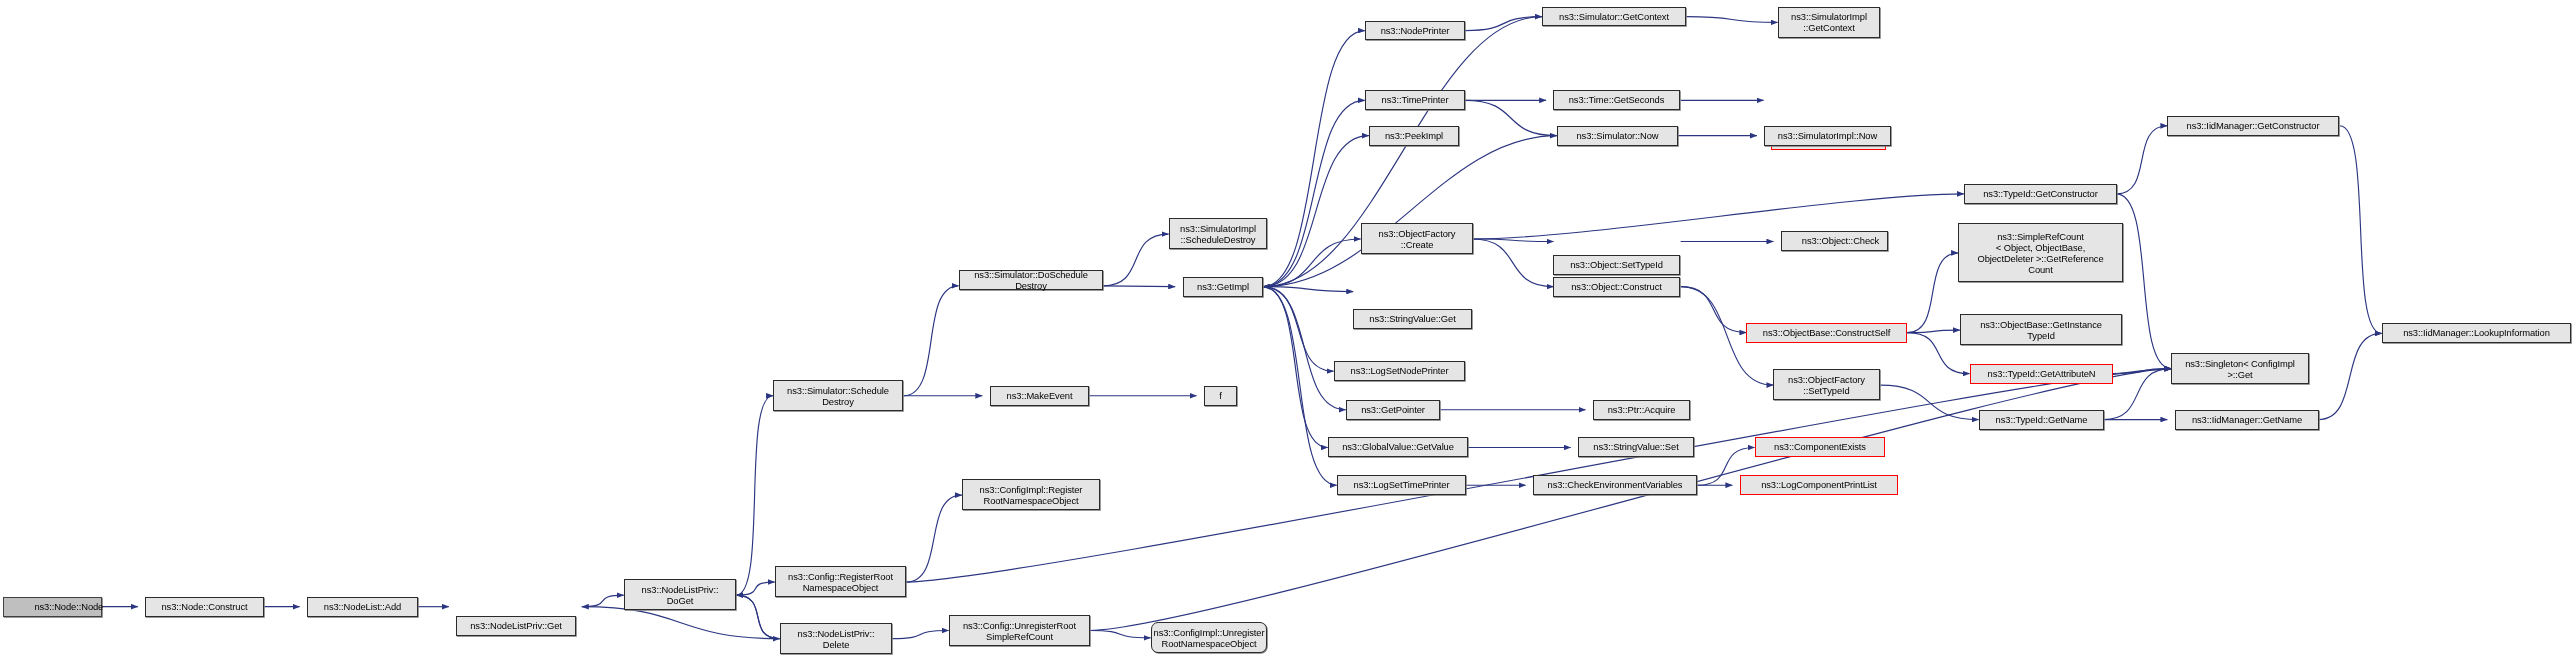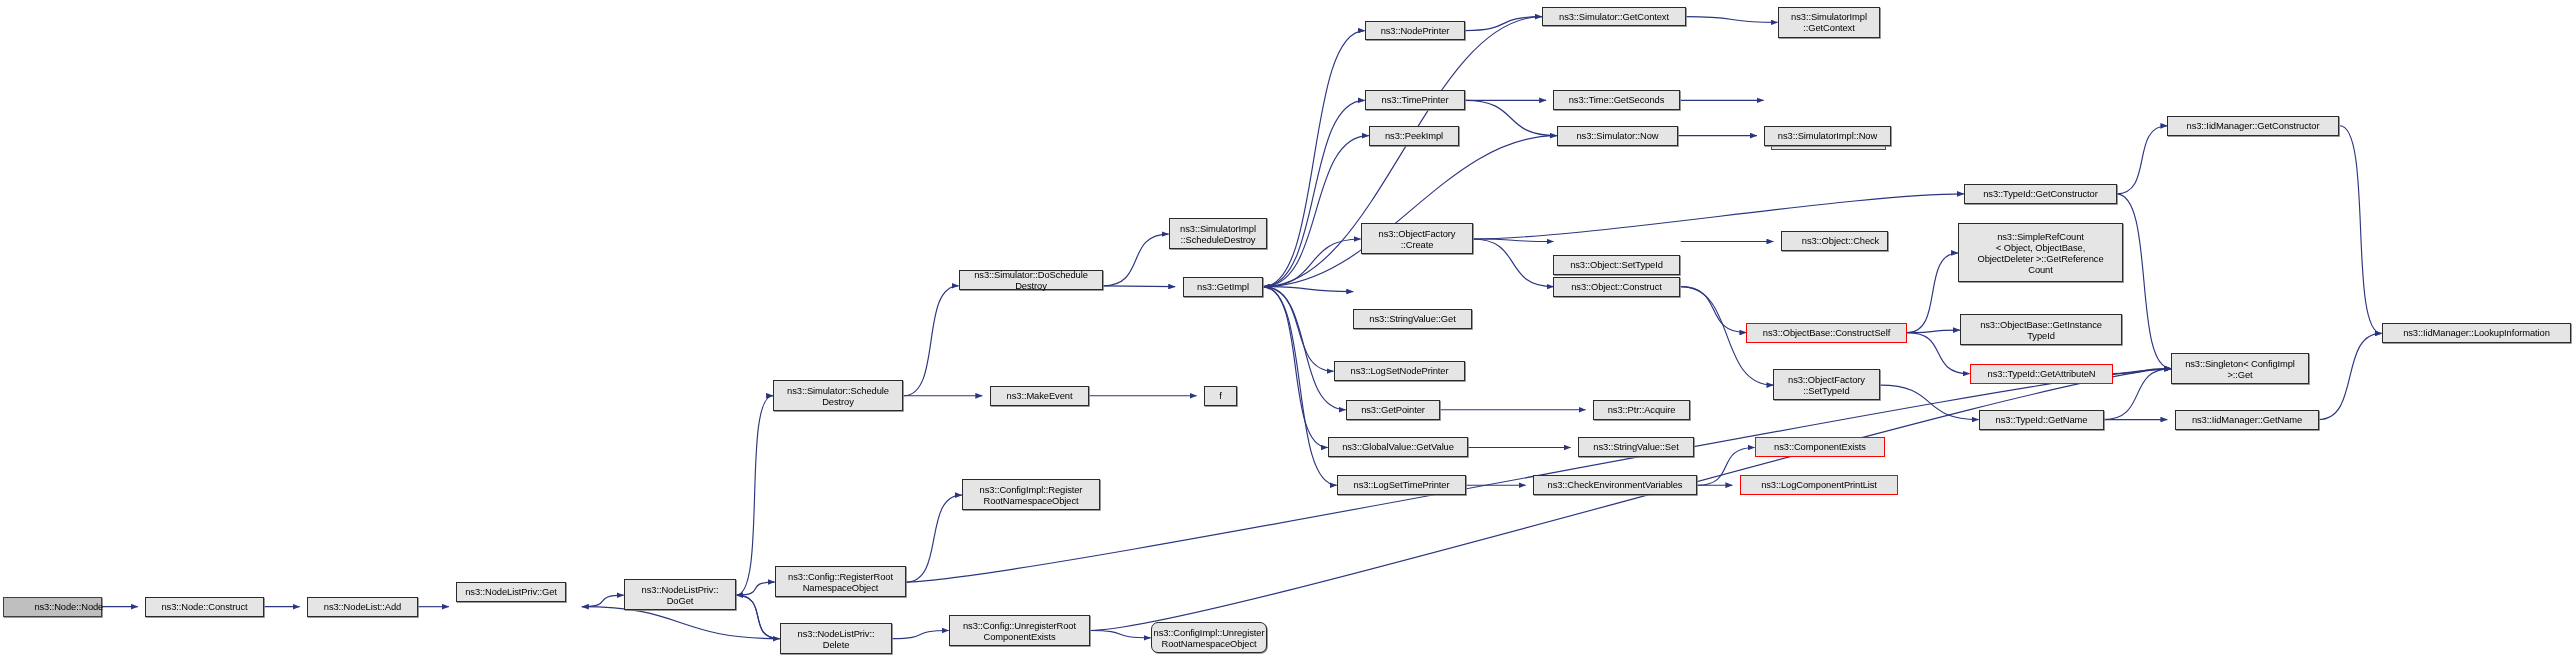--- a/index.html
+++ b/index.html
@@ -118,29 +118,29 @@
         <path d="M2563,511 C2618.35,511 2590.65,449 2646,449" fill="none" stroke="#2b3580" stroke-width="1.4" marker-end="url(#arrow)"></path>
         <path d="M2563,511 L2641,511" fill="none" stroke="#2b3580" stroke-width="1.4" marker-end="url(#arrow)"></path>
         <path d="M2851,153 C2891.95,153 2861.05,406 2902,406" fill="none" stroke="#2b3580" stroke-width="1.4" marker-end="url(#arrow)"></path>
         <path d="M2825,511 C2877.65,511 2849.35,406 2902,406" fill="none" stroke="#2b3580" stroke-width="1.4" marker-end="url(#arrow)"></path>
       </g>
   </svg>
   <div id="nodes">
       <div class="node current" style="left: 3.3px; top: 597px; width: 99px; height: 19.7px;">ns3::Node::Node</div>
       <div class="node" style="left: 145px; top: 597px; width: 119px; height: 19.7px;">ns3::Node::Construct</div>
       <div class="node" style="left: 307px; top: 597px; width: 111px; height: 19.7px;">ns3::NodeList::Add</div>
-      <div class="node" style="left: 456px; top: 582px; width: 110px; height: 19.7px;">ns3::NodeListPriv::Get</div>
+      <div class="node" style="left: 456px; top: 616px; width: 120px; height: 19.7px;">ns3::NodeListPriv::Get</div>
       <div class="node" style="left: 624px; top: 579px; width: 112px; height: 31px;">ns3::NodeListPriv::
 DoGet</div>
       <div class="node" style="left: 780px; top: 623px; width: 112px; height: 31px;">ns3::NodeListPriv::
 Delete</div>
       <div class="node" style="left: 775px; top: 566px; width: 131px; height: 31px;">ns3::Config::RegisterRoot
 NamespaceObject</div>
       <div class="node" style="left: 949px; top: 615px; width: 141px; height: 31px;">ns3::Config::UnregisterRoot
-ComponentExists</div>
+SimpleRefCount</div>
       <div class="node" style="left: 962px; top: 479px; width: 138px; height: 31px;">ns3::ConfigImpl::Register
 RootNamespaceObject</div>
       <div class="node" style="left: 1151px; top: 622px; width: 116px; height: 31px; border-radius: 7px;">ns3::ConfigImpl::Unregister
 RootNamespaceObject</div>
       <div class="node" style="left: 773px; top: 380px; width: 130px; height: 31px;">ns3::Simulator::Schedule
 Destroy</div>
       <div class="node" style="left: 959px; top: 270px; width: 144px; height: 20px;">ns3::Simulator::DoSchedule
 Destroy</div>
       <div class="node" style="left: 990px; top: 386px; width: 99px; height: 19.7px;">ns3::MakeEvent</div>
       <div class="node" style="left: 1204px; top: 386px; width: 33px; height: 19.7px;">f</div>

